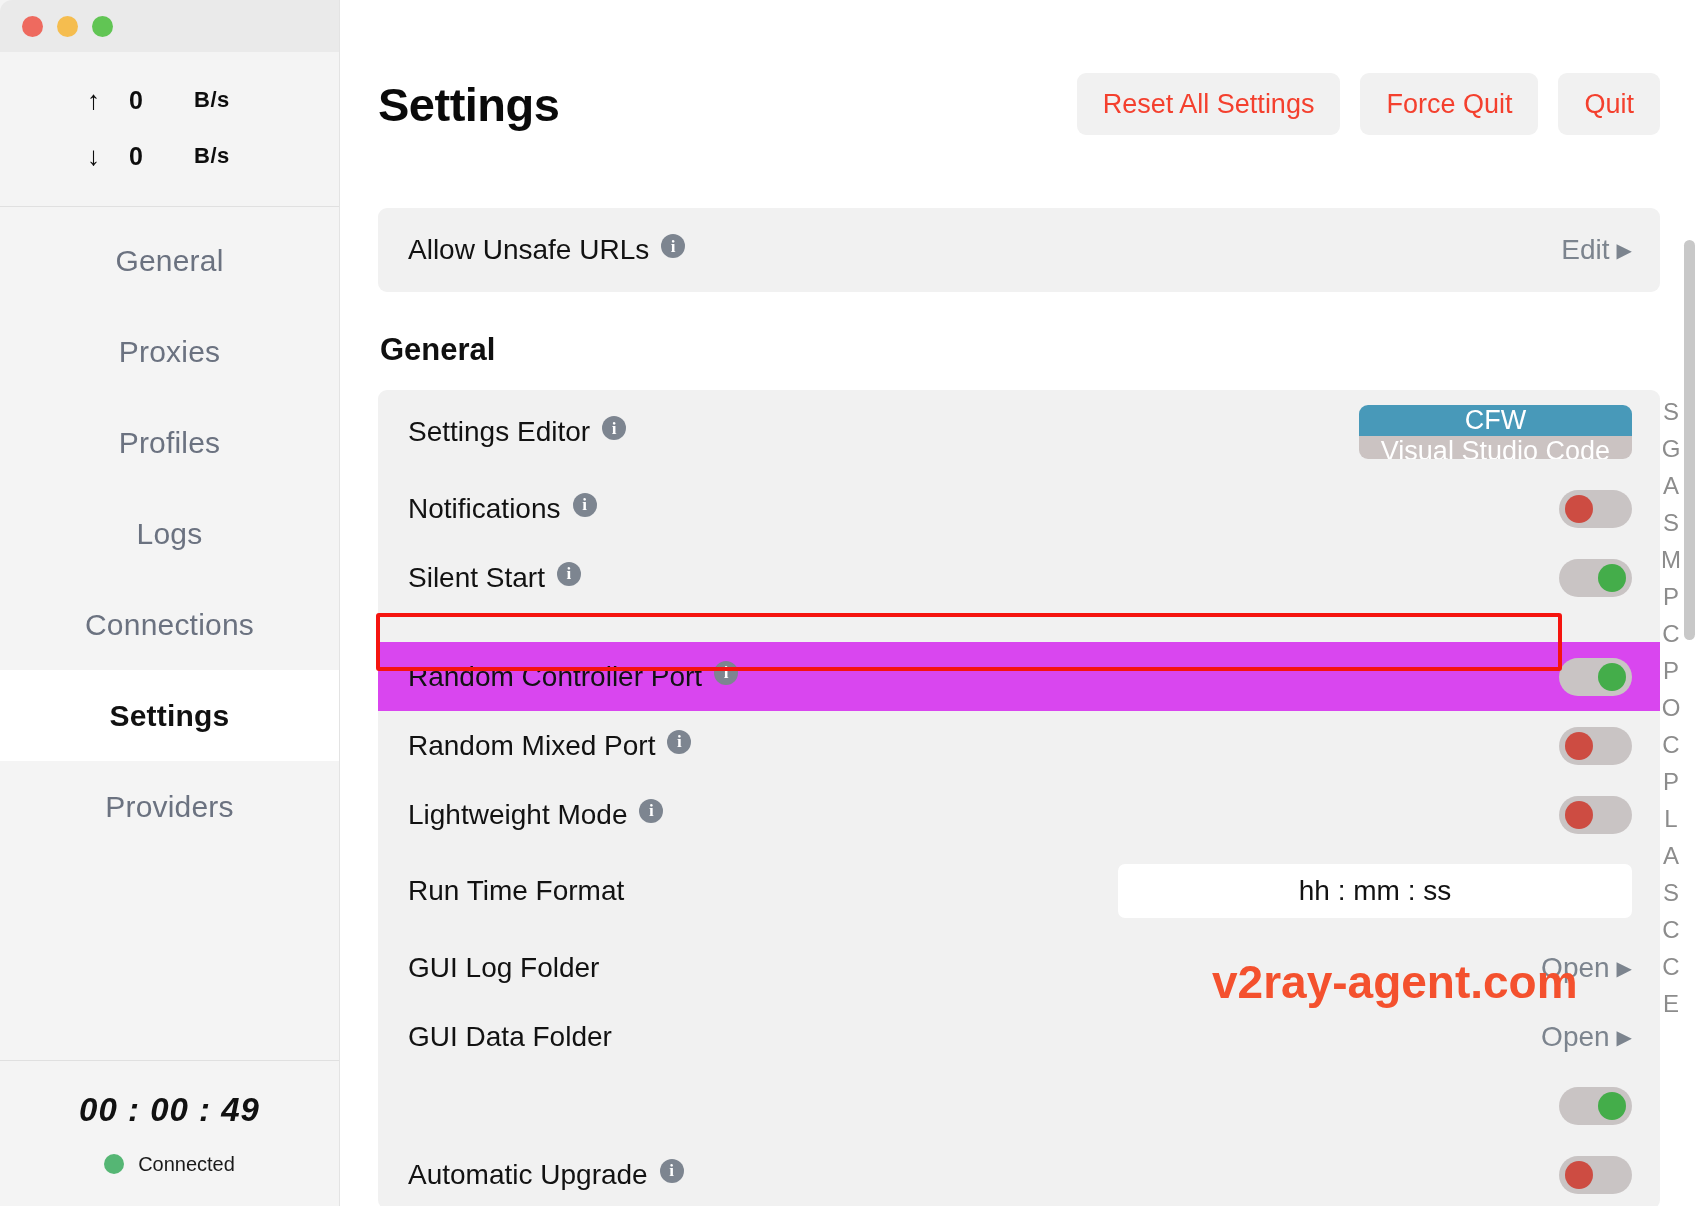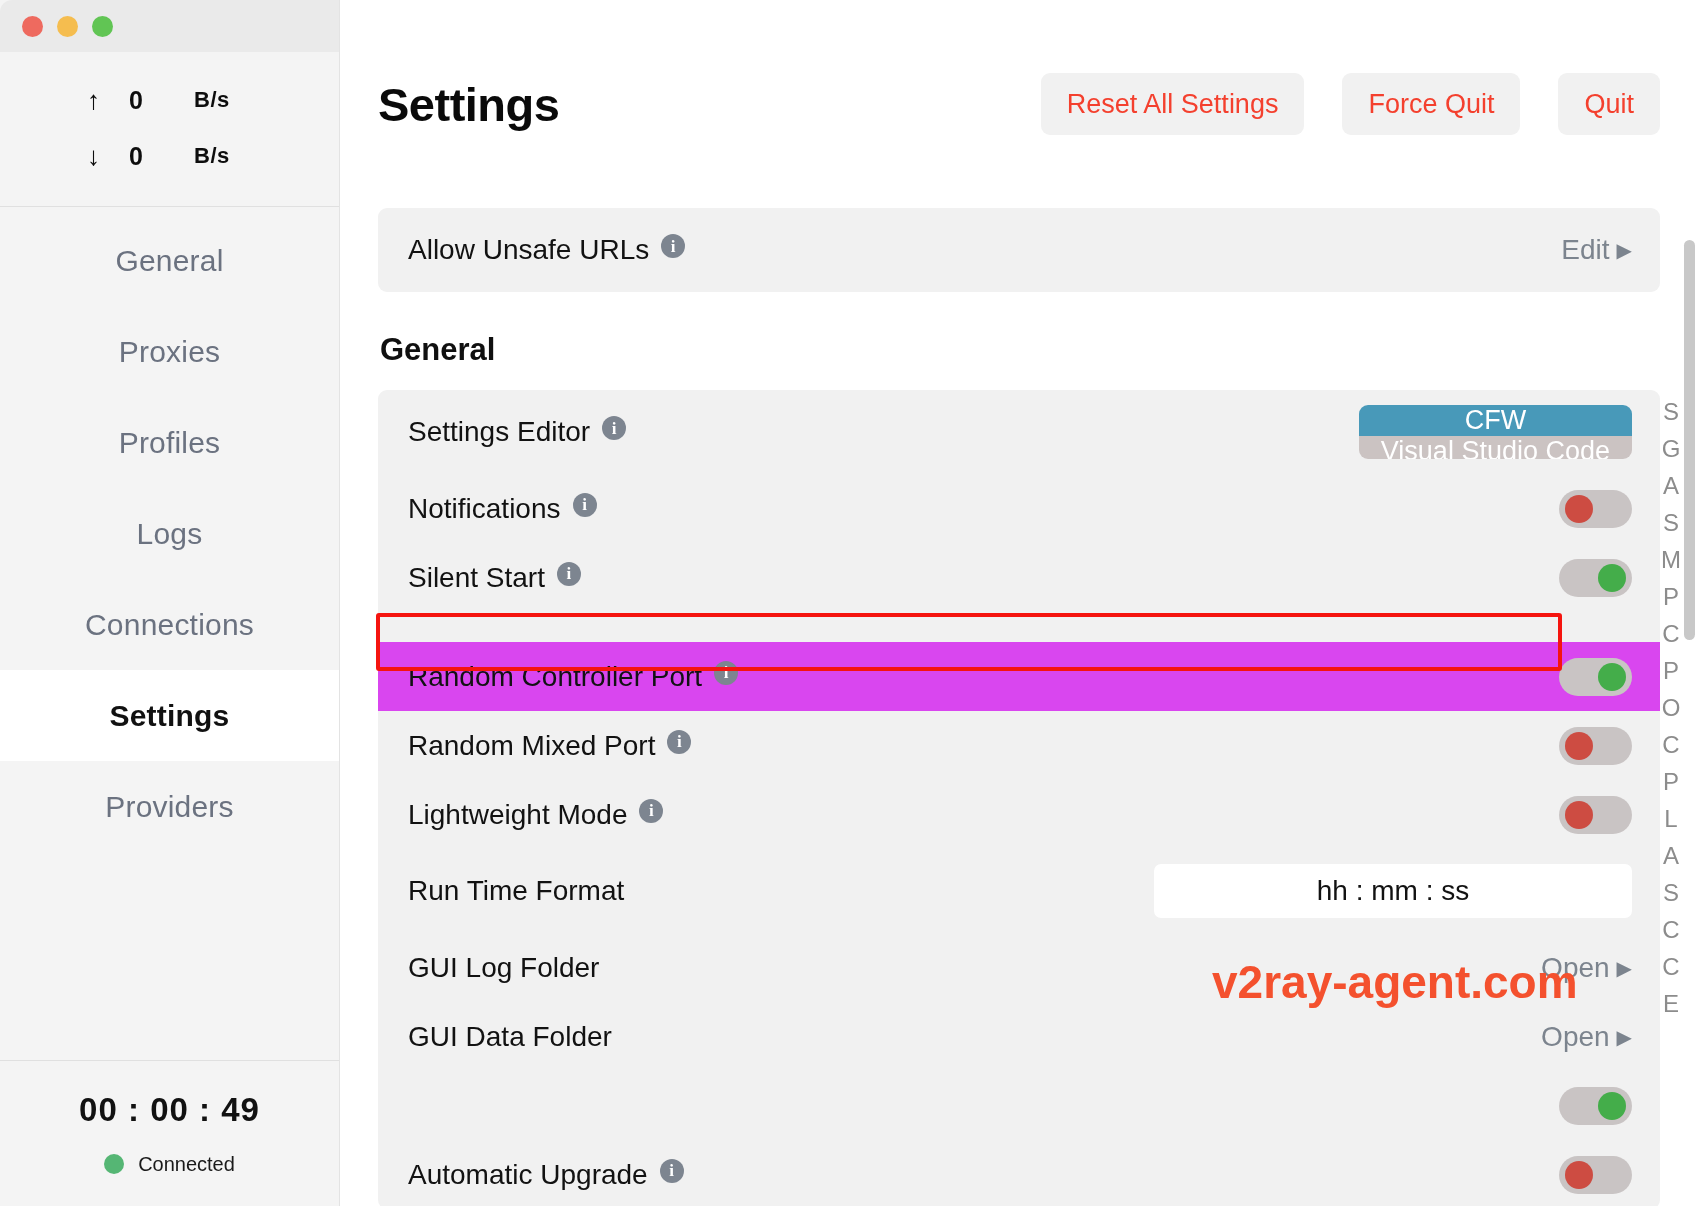--- a/index.html
+++ b/index.html
@@ -79,20 +79,21 @@
   .status {
     border-top: 1px solid #e0e0e0;
     padding: 30px 0 28px 0;
     text-align: center;
   }
   .timer {
     font-size: 33px;
     font-weight: 700;
     color: #111;
     letter-spacing: 1px;
+    font-style: italic;
   }
   .conn {
     margin-top: 24px;
     display: inline-flex;
     align-items: center;
     gap: 14px;
     font-size: 20px;
     color: #1a1a1a;
   }
   .conn-dot { width: 20px; height: 20px; border-radius: 50%; background: #55b674; }
@@ -116,21 +117,21 @@
   }
   .page-title {
     font-size: 47px;
     font-weight: 700;
     color: #0a0a0a;
     letter-spacing: -.5px;
   }
   .header-actions {
     margin-left: auto;
     display: flex;
-    gap: 38px;
+    gap: 20px;
   }
   .hbtn {
     background: #f1f1f1;
     border: none;
     border-radius: 9px;
     color: #f4402e;
     font-size: 27px;
     font-family: "Liberation Sans", sans-serif;
     padding: 0 26px;
     height: 62px;
@@ -236,21 +237,21 @@
     font-size: 27px;
     color: #ffffff;
     background: #cbc3c2;
     cursor: pointer;
   }
   .seg.active { background: #4899b9; }
   .seg.alt { background: #bfb4b4; }
 
   
   .textfield {
-    width: 478px;
+    width: 514px;
     height: 54px;
     background: #ffffff;
     border-radius: 7px;
     display: flex;
     align-items: center;
     justify-content: center;
     font-size: 28px;
     color: #121212;
     cursor: text;
   }

